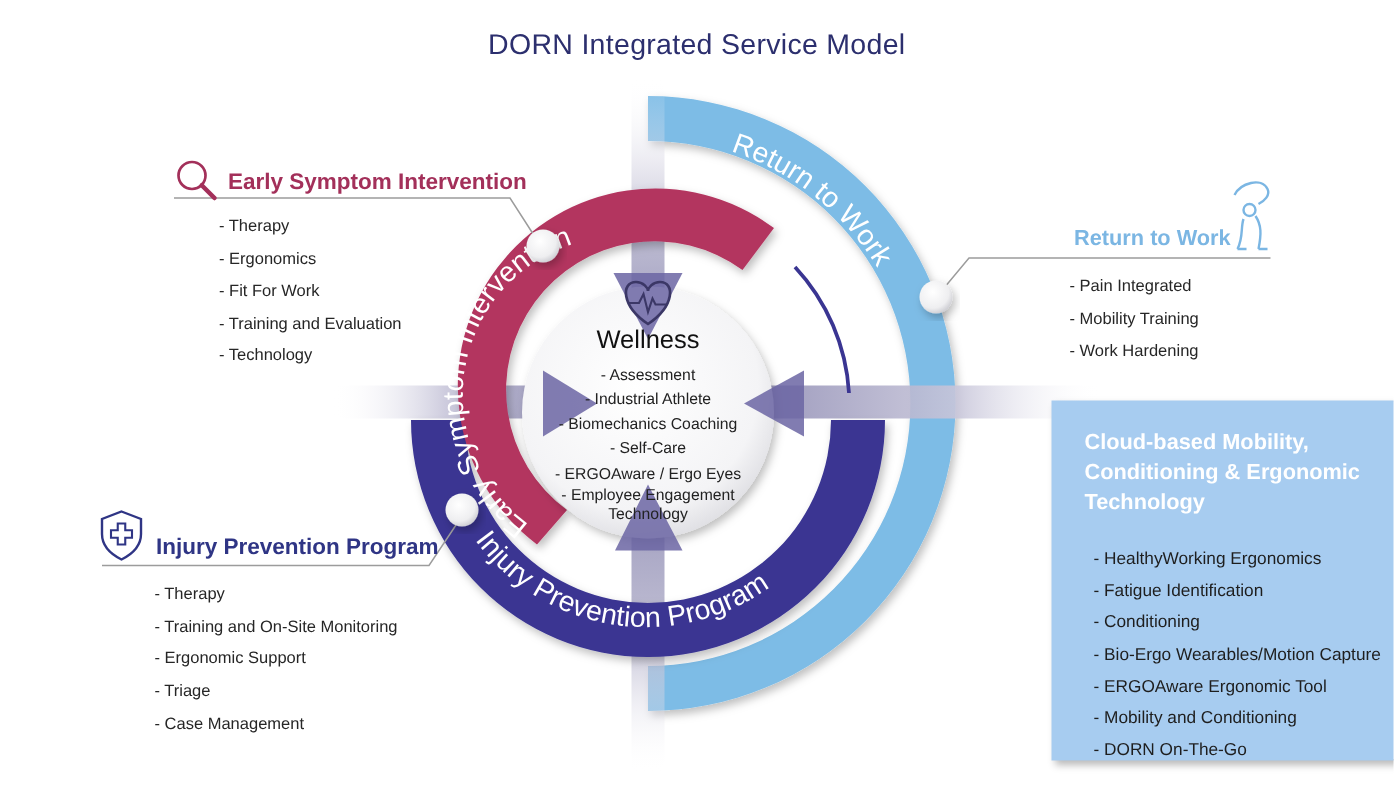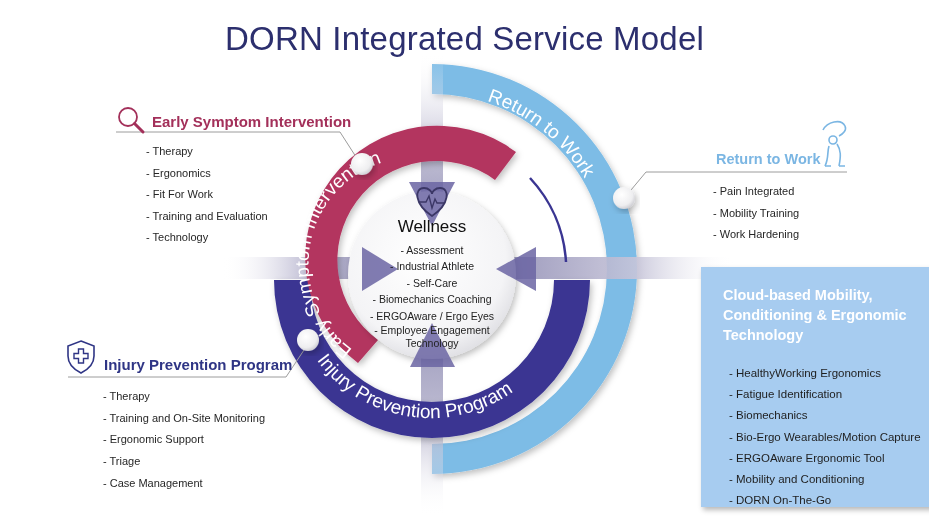--- a/index.html
+++ b/index.html
@@ -1,19 +1,19 @@
 <!DOCTYPE html>
 <html><head>
   <meta charset="utf-8">
   <style>
     html, body { margin: 0; padding: 0; background: #ffffff; }
     body { width: 929px; height: 523px; position: relative; overflow: hidden;
            font-family: "Liberation Sans", "DejaVu Sans", sans-serif; }
     .title { position: absolute; left: 0; width: 929px; top: 20px; text-align: center;
-             font-size: 33px; color: #2C2F6E; letter-spacing: 0.2px; }
+             font-size: 19px; color: #2C2F6E; letter-spacing: 0.2px; }
     svg.diagram { position: absolute; left: 0; top: 0; }
     .panel-head { position: absolute; font-weight: bold; font-size: 15px; white-space: nowrap; }
     .panel-list { position: absolute; list-style: none; margin: 0; padding: 0;
                   font-size: 11px; color: #262626; }
     .panel-list li { height: 21.6px; line-height: 21.6px; white-space: nowrap; }
     .esi-head { left: 152px; top: 113px; color: #A3305A; }
     .esi-list { left: 146px; top: 141px; }
     .rtw-head { left: 716px; top: 151px; color: #7BB6E3; font-size: 14.5px; }
     .rtw-list { left: 713px; top: 181px; }
     .ipp-head { left: 104px; top: 356px; color: #2F3585; font-size: 15px; }
@@ -136,22 +136,22 @@
     <circle cx="-2" cy="-4" r="4"></circle>
     <path d="M 2 0 C 6 6 6 12 4 22 M -6 2 C -8 8 -6 14 -10 22"></path>
     <path d="M 4 22 L 10 22 M -10 22 L -4 22"></path>
   </g>
 </svg>
 
 <div class="wellness-title">Wellness</div>
 <ul class="wellness-list">
   <li>- Assessment</li>
   <li>- Industrial Athlete</li>
+  <li>- Biomechanics Coaching</li>
   <li>- Self-Care</li>
-  <li>- Biomechanics Coaching</li>
   <li>- ERGOAware / Ergo Eyes</li>
   <li class="wrap">- Employee Engagement Technology</li>
 </ul>
 
 <div class="panel-head esi-head" style="color: rgb(163, 48, 90);">Early Symptom Intervention</div>
 <ul class="panel-list esi-list">
   <li>- Therapy</li>
   <li>- Ergonomics</li>
   <li>- Fit For Work</li>
   <li>- Training and Evaluation</li>
@@ -172,19 +172,19 @@
   <li>- Ergonomic Support</li>
   <li>- Triage</li>
   <li>- Case Management</li>
 </ul>
 
 <div class="cloud-box" style="background: rgb(167, 204, 240);">
   <div class="cloud-title">Cloud-based Mobility, Conditioning &amp; Ergonomic Technology</div>
   <ul class="cloud-list">
     <li>- HealthyWorking Ergonomics</li>
     <li>- Fatigue Identification</li>
-    <li>- Biomechanics</li>
+    <li>- Conditioning</li>
     <li>- Bio-Ergo Wearables/Motion Capture</li>
     <li>- ERGOAware Ergonomic Tool</li>
     <li>- Mobility and Conditioning</li>
     <li>- DORN On-The-Go</li>
   </ul>
 </div>
 
 </body></html>

